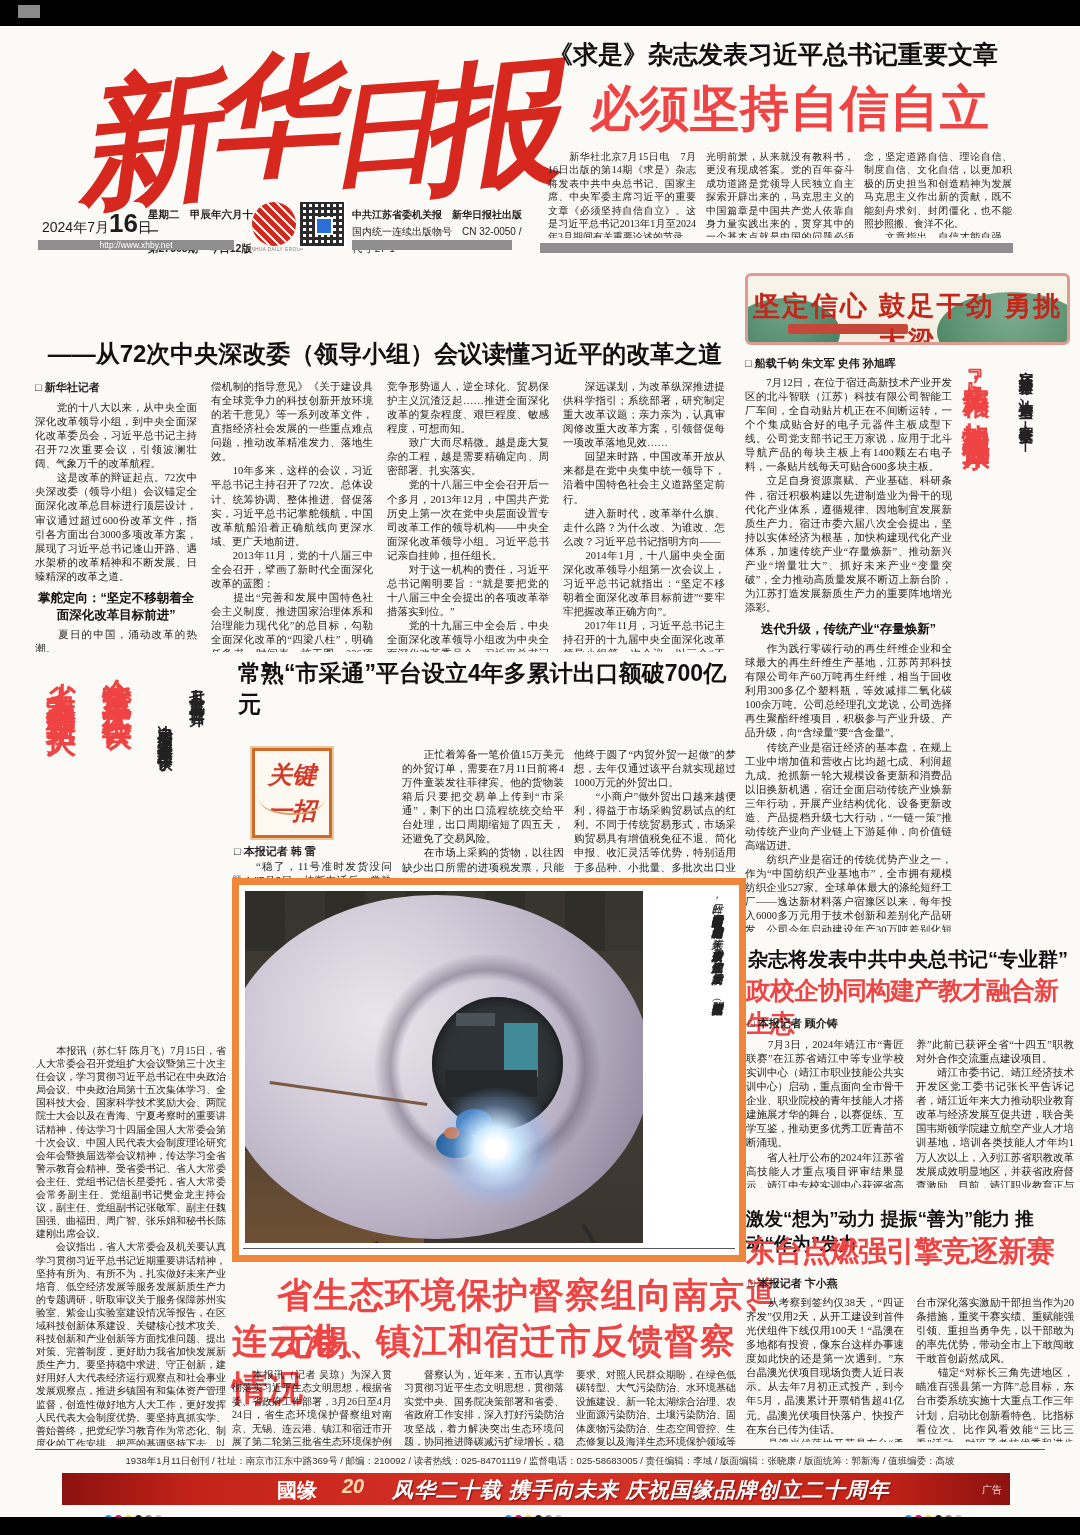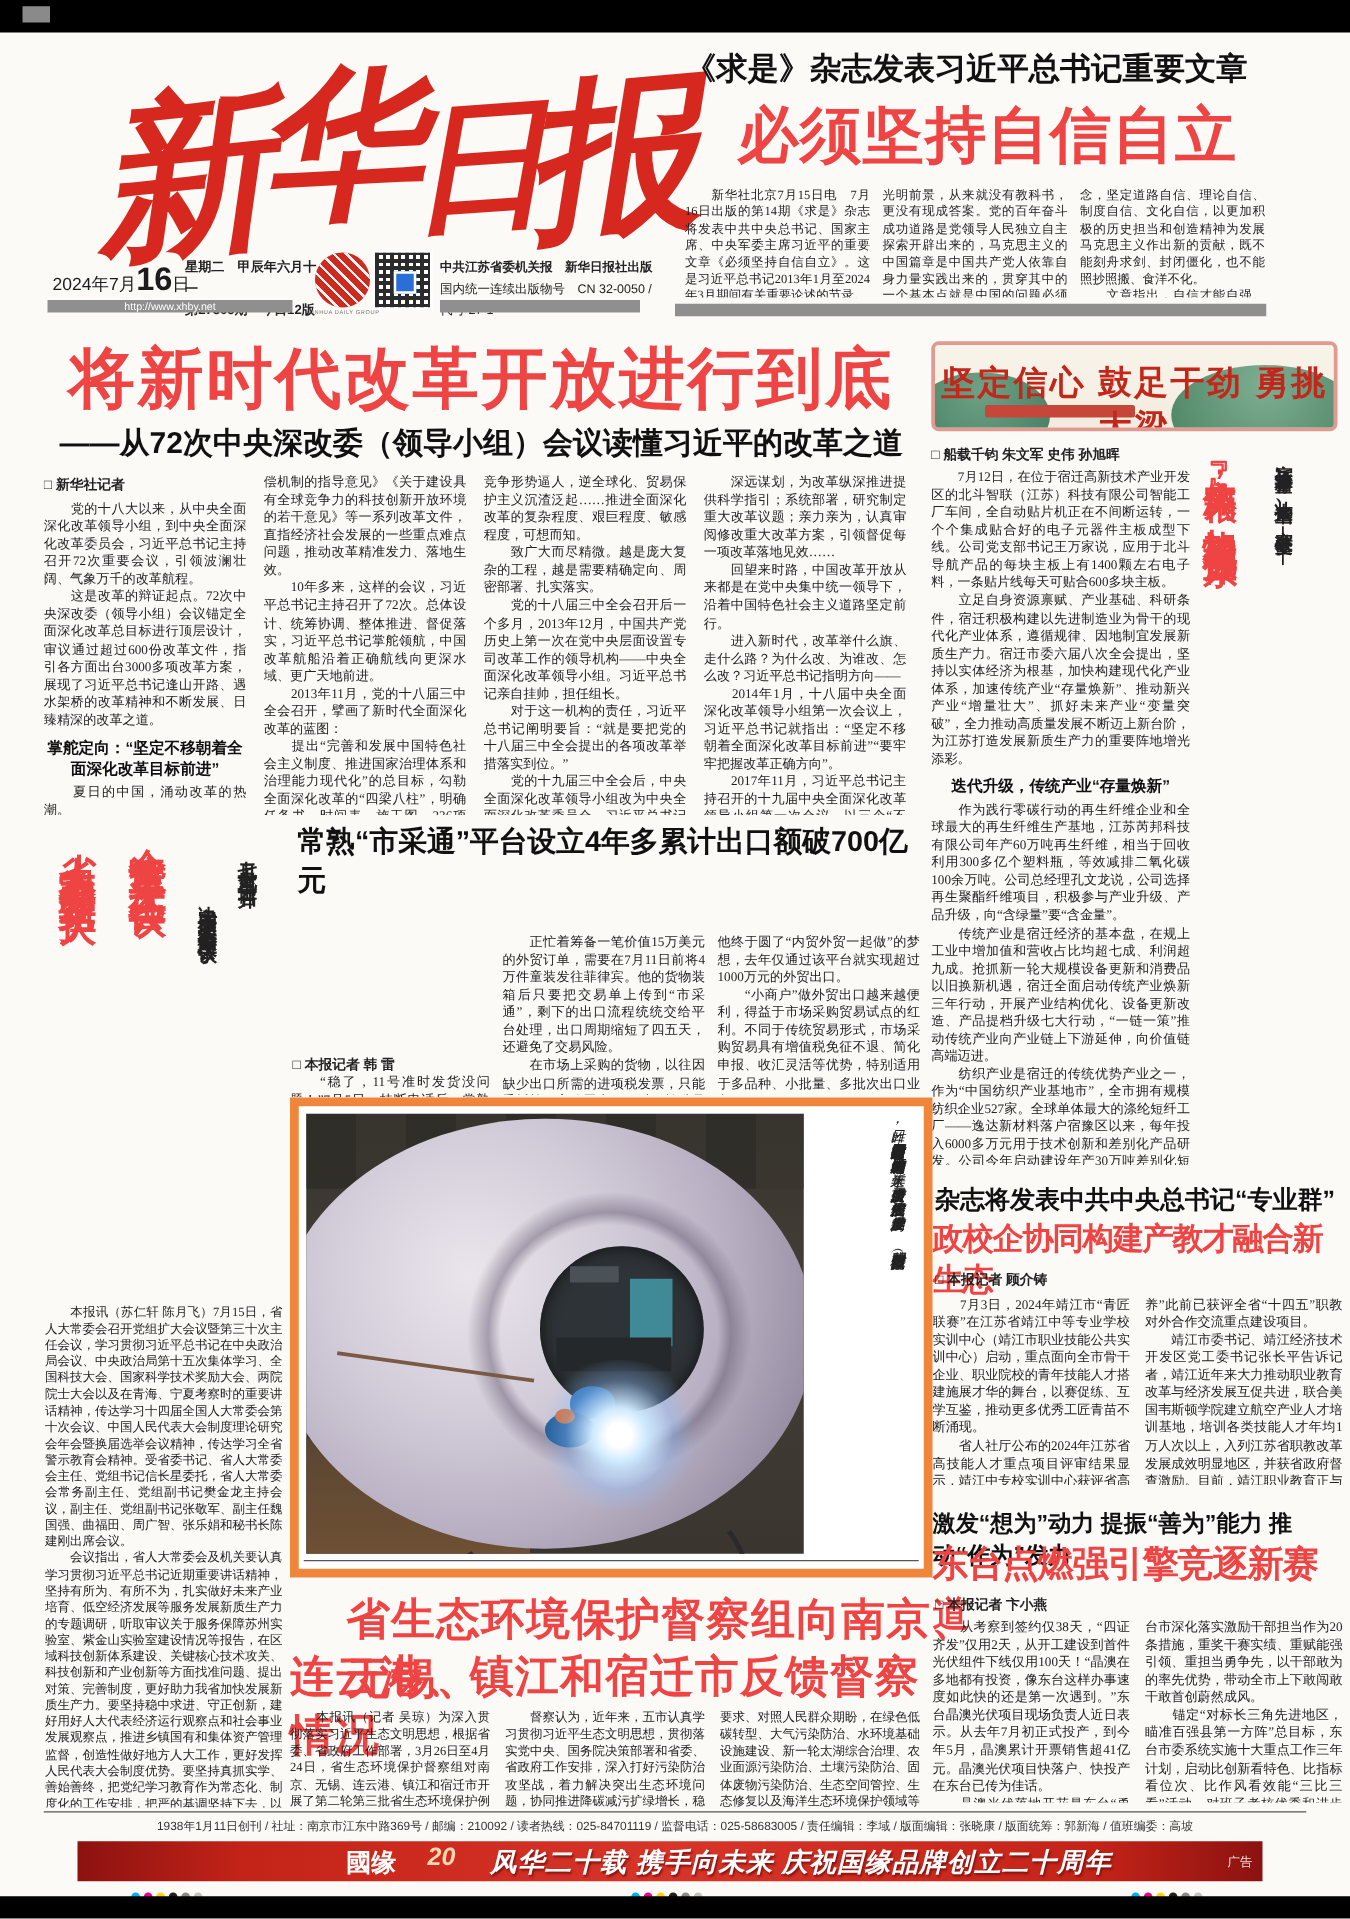--- a/index.html
+++ b/index.html
@@ -62,21 +62,20 @@
 
   <div class="abs kick" style="left:548px;top:38px;width:470px;font-size:25px;letter-spacing:0;">《求是》杂志发表习近平总书记重要文章</div>
   <div class="abs hl" style="left:560px;top:76px;width:460px;font-size:49px;text-align:center;">必须坚持自信自立</div>
   <div class="abs p" style="left:548px;top:150px;width:148px;height:88px;font-size:10px;">　　新华社北京7月15日电　7月16日出版的第14期《求是》杂志将发表中共中央总书记、国家主席、中央军委主席习近平的重要文章《必须坚持自信自立》。这是习近平总书记2013年1月至2024年3月期间有关重要论述的节录。
 　　文章强调，中国人民和中华民族从近代以后的深重苦难走向伟大复兴的</div>
   <div class="abs p" style="left:706px;top:150px;width:148px;height:88px;font-size:10px;">光明前景，从来就没有教科书，更没有现成答案。党的百年奋斗成功道路是党领导人民独立自主探索开辟出来的，马克思主义的中国篇章是中国共产党人依靠自身力量实践出来的，贯穿其中的一个基本点就是中国的问题必须从中国基本国情出发，由中国人自己来解答。我们要坚持对马克思主义的坚定信仰、对中国特色社会主义的坚定信</div>
   <div class="abs p" style="left:864px;top:150px;width:148px;height:88px;font-size:10px;">念，坚定道路自信、理论自信、制度自信、文化自信，以更加积极的历史担当和创造精神为发展马克思主义作出新的贡献，既不能刻舟求剑、封闭僵化，也不能照抄照搬、食洋不化。
 　　文章指出，自信才能自强。中华文明历经数千年而绵延不绝、迭遭忧患而经久不衰，这是人类文明的奇迹，也是我们自信的底气。　▶下转8版</div>
   <div class="abs graybar" style="left:540px;top:243px;width:473px;"></div>
 
-  <div class="abs hl" style="left:35px;top:268px;width:700px;font-size:53px;text-align:center;letter-spacing:2px;">将新时代改革开放进行到底</div>
   <div class="abs kick" style="left:35px;top:338px;width:700px;font-size:24px;text-align:center;">——从72次中央深改委（领导小组）会议读懂习近平的改革之道</div>
 
   <div class="abs" style="left:35px;top:380px;width:162px;height:272px;overflow:hidden;">
     <div class="byline" style="margin-bottom:6px;">□ 新华社记者</div>
     <div class="p">　　党的十八大以来，从中央全面深化改革领导小组，到中央全面深化改革委员会，习近平总书记主持召开72次重要会议，引领波澜壮阔、气象万千的改革航程。
 　　这是改革的辩证起点。72次中央深改委（领导小组）会议锚定全面深化改革总目标进行顶层设计，审议通过超过600份改革文件，指引各方面出台3000多项改革方案，展现了习近平总书记逢山开路、遇水架桥的改革精神和不断发展、日臻精深的改革之道。</div>
     <div class="subh">掌舵定向：“坚定不移朝着全面深化改革目标前进”</div>
     <div class="p">　　夏日的中国，涌动改革的热潮。
 　　2024年6月11日，北京中南海，习近平总书记主持召开二十届中央全面深化改革委员会第五次会议。
 　　会议审议通过了《关于完善中国特色现代企业制度的意见》《关于健全种粮农民收益保障机制和粮食主产区利益补</div>
@@ -116,20 +115,25 @@
 　　纺织产业是宿迁的传统优势产业之一，作为“中国纺织产业基地市”，全市拥有规模纺织企业527家。全球单体最大的涤纶短纤工厂——逸达新材料落户宿豫区以来，每年投入6000多万元用于技术创新和差别化产品研发。公司今年启动建设年产30万吨差别化短纤项目，预计销售额达100亿元，将成为全球最大的高端绿色差别化纤维企业。
 　　宿迁酿造（酒）产业历史悠久。抓住省委、省政府将酿造（酒）产业确定为全省30条优势产业链之一的机遇，宿迁把“巩固提升酿酒产业优势”纳入《宿迁市千亿级产业攻坚三年行动计划（2023—2025年）》，并制定《宿迁市白酒产业高质量发展规划（2024—2030年）》，全力把宿迁打造成“中国酒都高质量发展示范区，世界稀缺型白酒发展引领区”。</div>
 
   </div>
 
   <div class="abs vcol hl" style="left:958px;top:360px;height:570px;font-size:27px;letter-spacing:2px;">『实体』为根，加快构建现代化产业体系</div>
   <div class="abs vcol" style="left:1016px;top:360px;height:320px;font-size:14.5px;font-weight:bold;color:#222;letter-spacing:2px;">宿迁焕新存量、壮大增量、突破变量——</div>
 
   <div class="abs kick" style="left:238px;top:658px;width:500px;font-size:23px;">常熟“市采通”平台设立4年多累计出口额破700亿元</div>
 
+  <div class="abs" style="left:252px;top:748px;width:80px;height:90px;border:3px solid #cd6a2a;outline:2px solid #e8c9a0;background:#fdf8f0;box-sizing:border-box;text-align:center;">
+    <div style="position:absolute;left:4px;top:32px;width:66px;height:30px;border-bottom:2px solid #e2a06a;border-radius:50%;"></div>
+    <div style="font-size:24px;font-weight:900;color:#d03a28;margin-top:8px;font-style:italic;">关键</div>
+    <div style="font-size:24px;font-weight:900;color:#d03a28;margin-top:4px;font-style:italic;">一招</div>
+  </div>
   <div class="abs byline" style="left:234px;top:844px;width:158px;">□ 本报记者 韩 雷</div>
   <div class="abs p" style="left:232px;top:860px;width:160px;height:18px;">　　“稳了，11号准时发货没问题！”7月5日，挂断电话后，常熟莫城街道劲义词</div>
   <div class="abs p" style="left:402px;top:748px;width:162px;height:128px;">　　正忙着筹备一笔价值15万美元的外贸订单，需要在7月11日前将4万件童装发往菲律宾。他的货物装箱后只要把交易单上传到“市采通”，剩下的出口流程统统交给平台处理，出口周期缩短了四五天，还避免了交易风险。
 　　在市场上采购的货物，以往因缺少出口所需的进项税发票，只能委托第三方公司出口，过程繁琐且风险高。“平台一揽子解决了外贸出口过程中所有难题，还确保各个环节的合法合规。”陈跃</div>
   <div class="abs p" style="left:574px;top:748px;width:162px;height:128px;">他终于圆了“内贸外贸一起做”的梦想，去年仅通过该平台就实现超过1000万元的外贸出口。
 　　“小商户”做外贸出口越来越便利，得益于市场采购贸易试点的红利。不同于传统贸易形式，市场采购贸易具有增值税免征不退、简化申报、收汇灵活等优势，特别适用于多品种、小批量、多批次出口业务。
 　　常熟服装城作为国内最大的服装服饰专业市场之一，在2016年9月获批国家</div>
 
   <div class="abs" style="left:232px;top:878px;width:514px;height:384px;border:7px solid #f0863c;background:#fff;box-sizing:border-box;z-index:5;">
 

